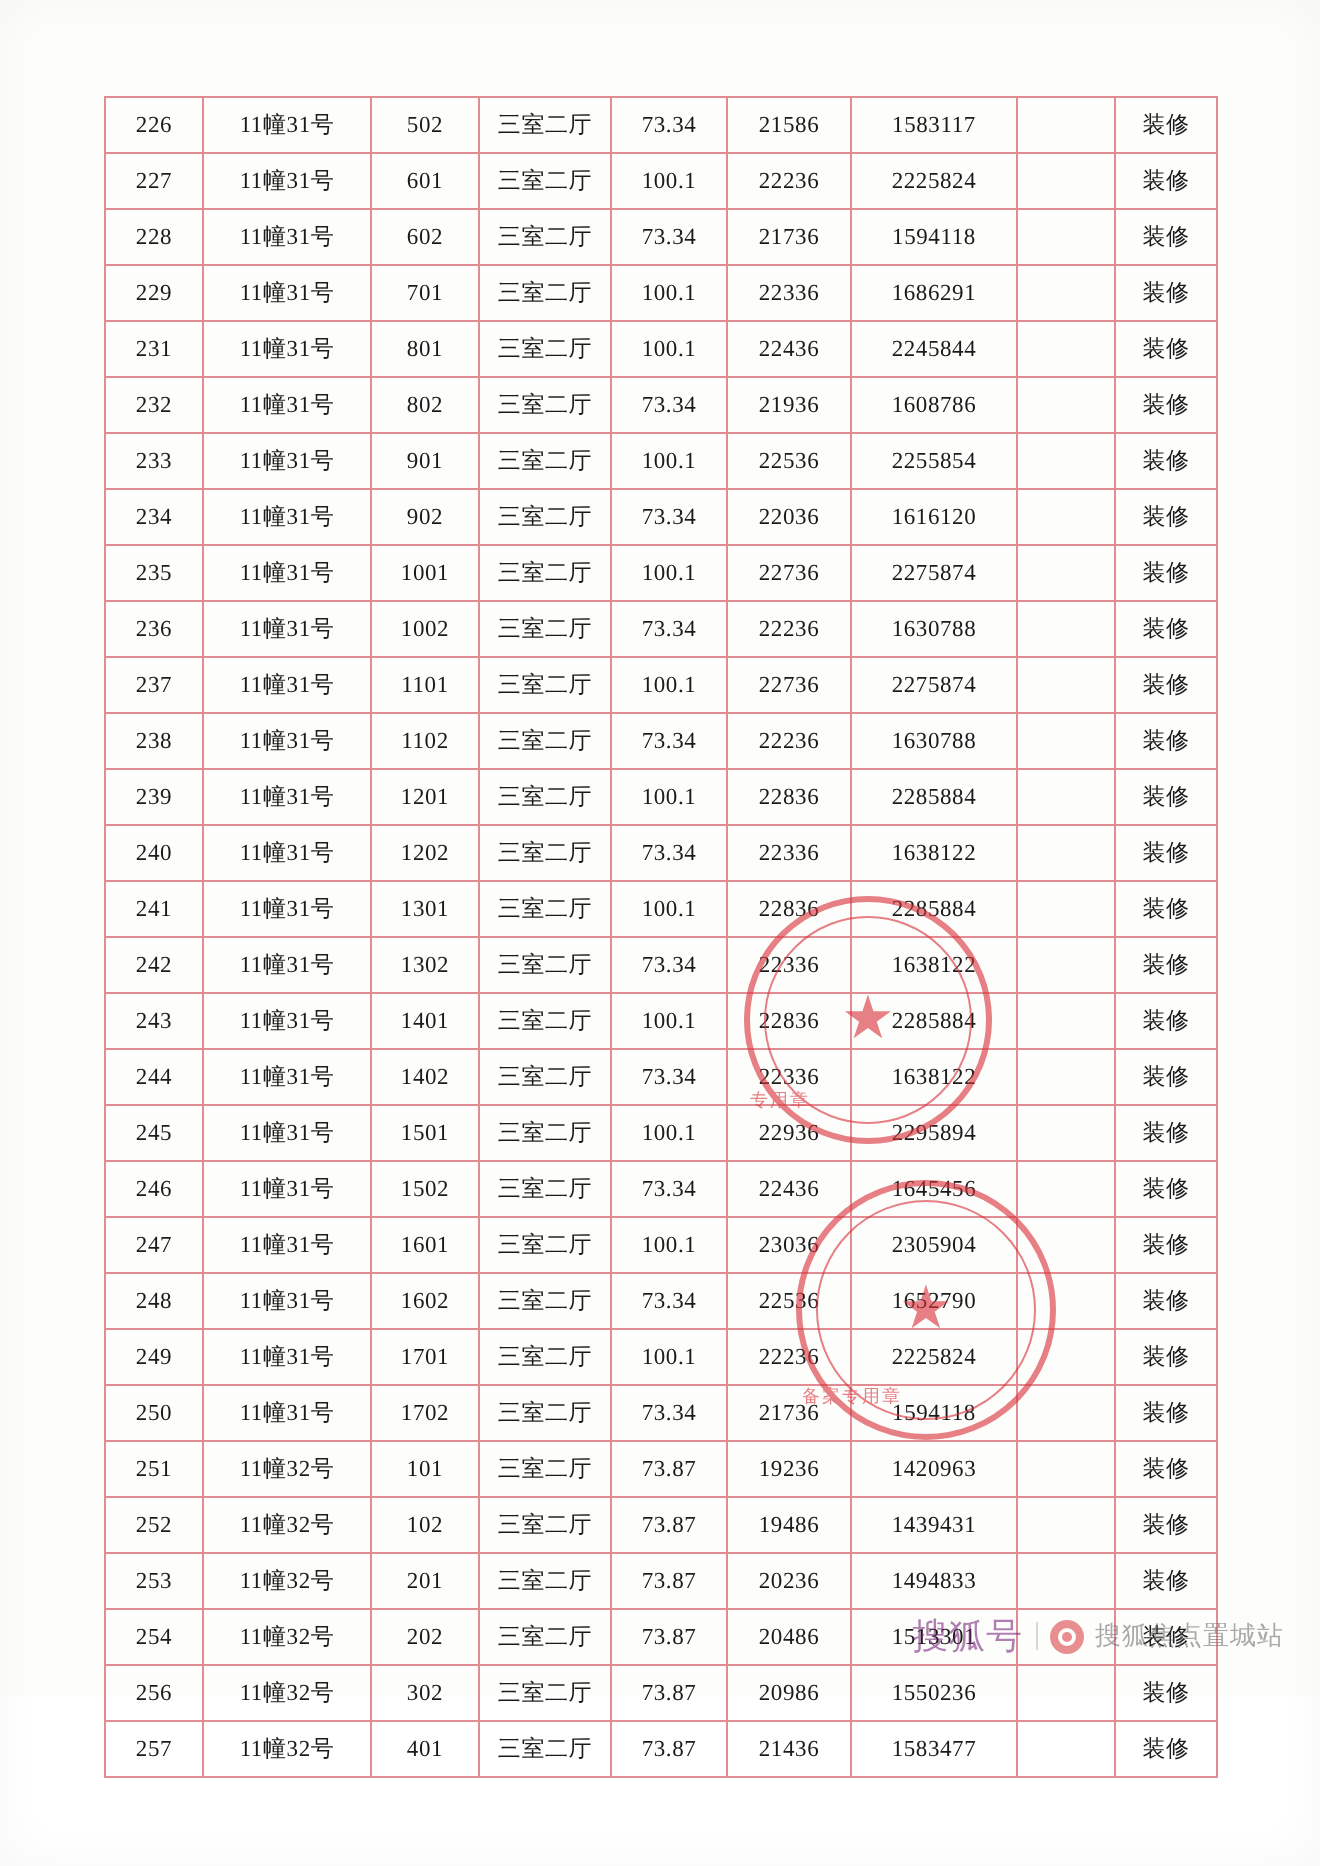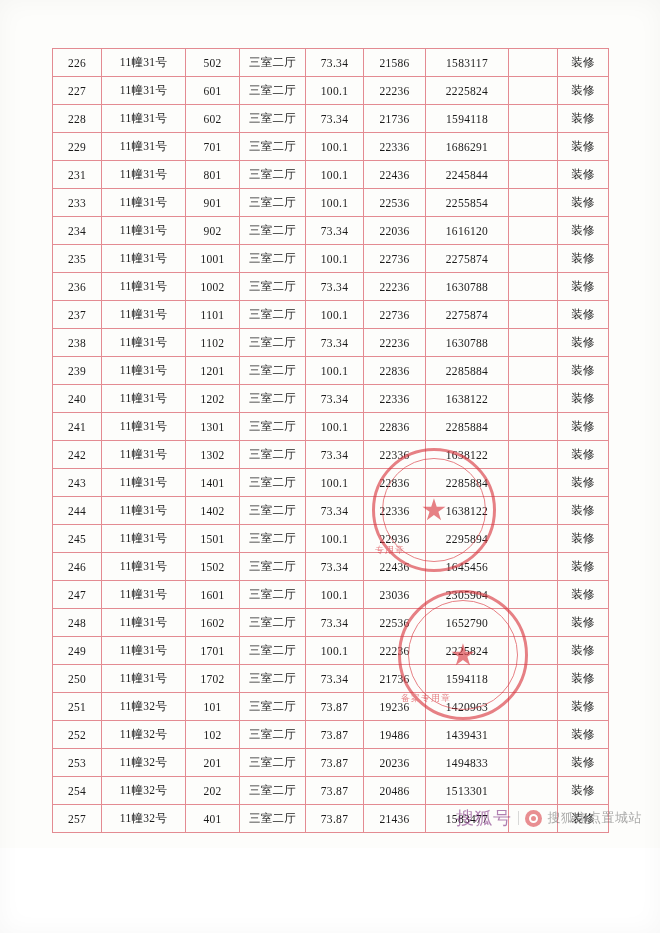--- a/index.html
+++ b/index.html
@@ -226,20 +226,31 @@
             <td>11幢31号</td>
             <td>801</td>
             <td class="cell-type">三室二厅</td>
             <td>100.1</td>
             <td>22436</td>
             <td>2245844</td>
             <td class="blank"></td>
             <td>装修</td>
           </tr>
           <tr>
+            <td>232</td>
+            <td>11幢31号</td>
+            <td>802</td>
+            <td class="cell-type">三室二厅</td>
+            <td>73.34</td>
+            <td>21936</td>
+            <td>1608786</td>
+            <td class="blank"></td>
+            <td>装修</td>
+          </tr>
+          <tr>
             <td>233</td>
             <td>11幢31号</td>
             <td>901</td>
             <td class="cell-type">三室二厅</td>
             <td>100.1</td>
             <td>22536</td>
             <td>2255854</td>
             <td class="blank"></td>
             <td>装修</td>
           </tr>
@@ -464,20 +475,31 @@
             <td>装修</td>
           </tr>
           <tr>
             <td>254</td>
             <td>11幢32号</td>
             <td>202</td>
             <td class="cell-type">三室二厅</td>
             <td>73.87</td>
             <td>20486</td>
             <td>1513301</td>
+            <td class="blank"></td>
+            <td>装修</td>
+          </tr>
+          <tr>
+            <td>256</td>
+            <td>11幢32号</td>
+            <td>302</td>
+            <td class="cell-type">三室二厅</td>
+            <td>73.87</td>
+            <td>20986</td>
+            <td>1550236</td>
             <td class="blank"></td>
             <td>装修</td>
           </tr>
           <tr>
             <td>257</td>
             <td>11幢32号</td>
             <td>401</td>
             <td class="cell-type">三室二厅</td>
             <td>73.87</td>
             <td>21436</td>

